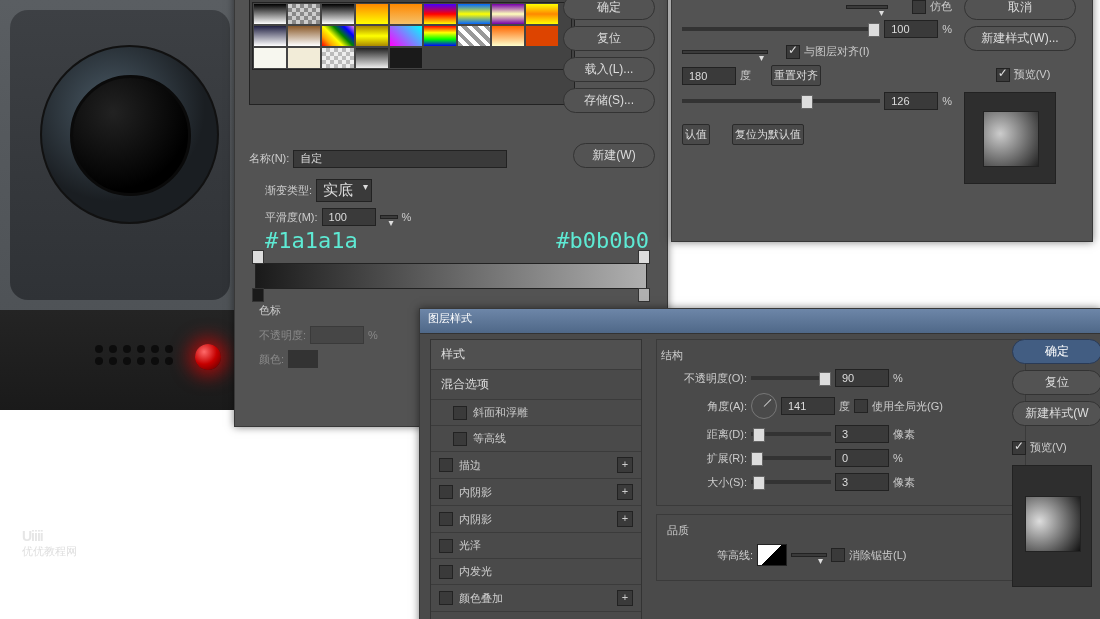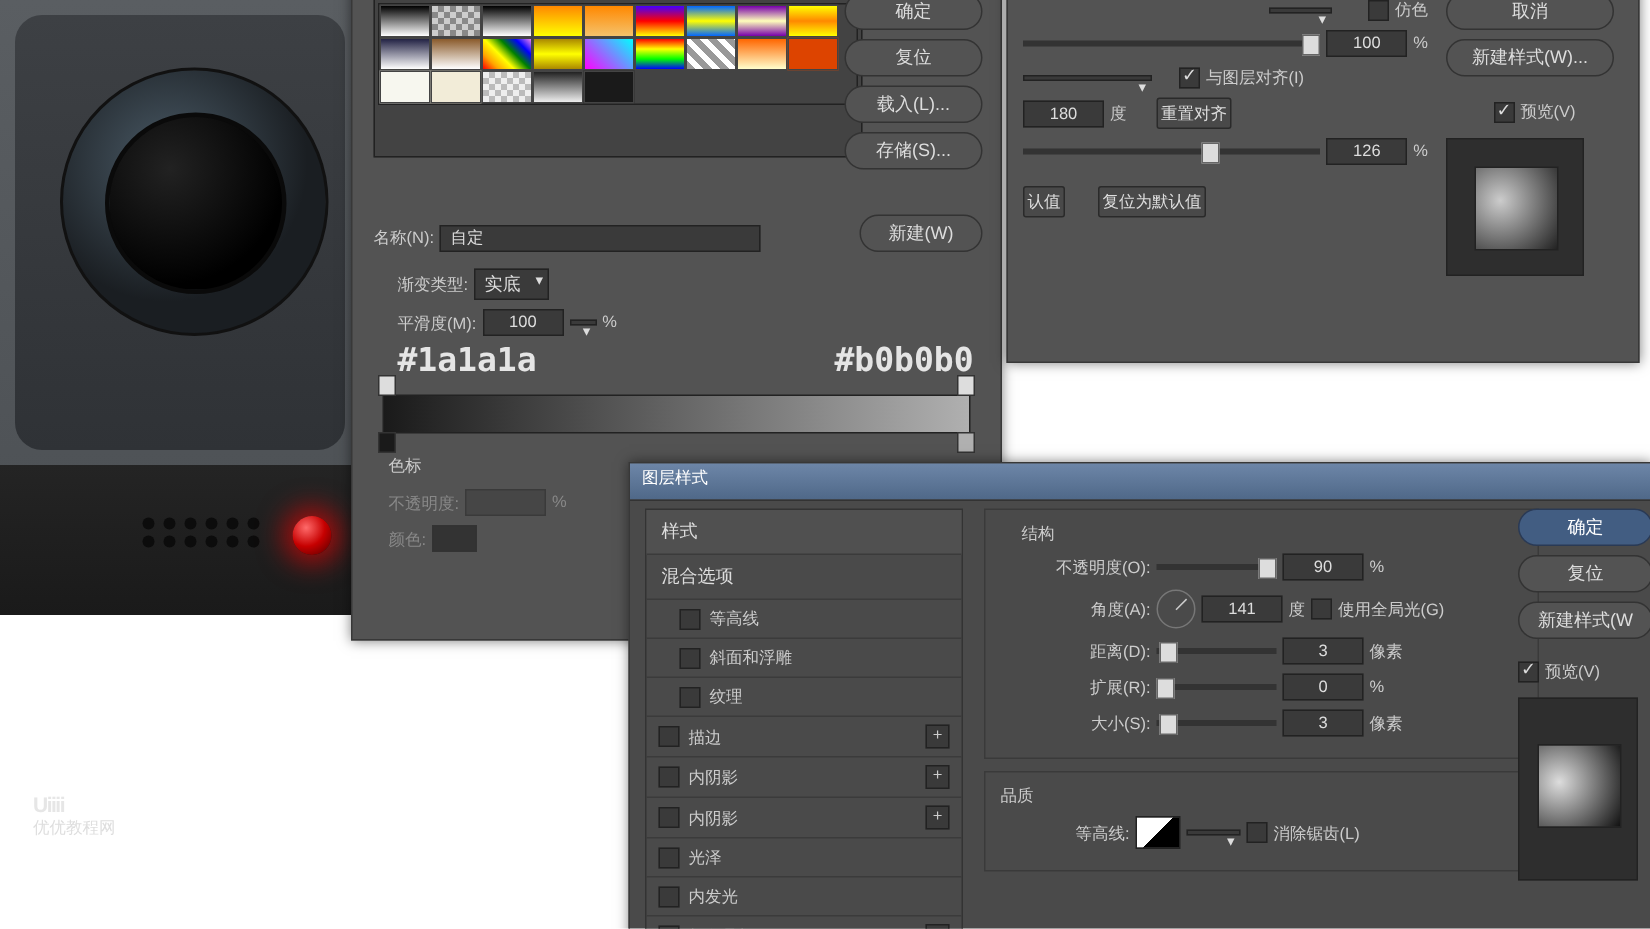--- a/index.html
+++ b/index.html
@@ -1,27 +1,27 @@
 <!DOCTYPE html>
 <html><head>
 <meta charset="utf-8">
 <style>
 body{margin:0;background:#fff;font-family:"Microsoft YaHei",Arial,sans-serif;font-size:12px;color:#ccc;width:1100px;height:619px;overflow:hidden;position:relative}
 .panel{position:absolute;background:#535353;border:1px solid #383838;box-shadow:0 0 8px rgba(0,0,0,0.5)}
 .btn{display:inline-block;background:#535353;border:1px solid #333;border-radius:14px;padding:3px 0;text-align:center;color:#ddd;cursor:pointer;margin-bottom:6px;width:90px}
 .btn2{background:#494949;border:1px solid #2a2a2a;border-radius:2px;padding:2px 2px;color:#ddd;cursor:pointer;font-size:11px}
-.input{background:#3a3a3a;border:1px solid #222;color:#ddd;padding:2px 6px;width:40px;text-align:center;font-size:11px}
+.input{background:#3a3a3a;border:1px solid #222;color:#ddd;padding:2px 6px;width:40px;text-align:left;font-size:11px}
 .input-wide{width:200px;text-align:left}
-.sel{background:#3a3a3a;border:1px solid #222;color:#ddd;padding:1px 18px 1px 6px;position:relative;font-size:12px}
+.sel{background:#3a3a3a;border:1px solid #222;color:#ddd;padding:1px 18px 1px 6px;position:relative;font-size:15px}
 .sel:after{content:"▾";position:absolute;right:3px;top:1px;font-size:10px}
 .chk{width:12px;height:12px;background:#3a3a3a;border:1px solid #222;display:inline-block;vertical-align:middle;position:relative}
 .chk.on:after{content:"✓";position:absolute;left:1px;top:-3px;color:#ddd;font-size:12px}
 .lbl{color:#ccc;font-size:11px;vertical-align:middle}
 .row{display:flex;align-items:center;margin-bottom:6px;gap:4px}
-.redlabel{color:#e5e5e5;font-family:monospace;font-size:22px;font-weight:bold}
+.redlabel{color:#5eead4;font-family:monospace;font-size:22px;font-weight:normal}
 .slider{position:relative;height:4px;background:#333;flex:1}
 .slider .thumb{position:absolute;top:-4px;width:10px;height:12px;background:#ddd;border:1px solid #666}
 .plusbox{width:14px;height:14px;border:1px solid #222;background:#3a3a3a;text-align:center;line-height:12px;font-size:11px;color:#ccc}
 .preview-box{width:90px;height:90px;background:#2e2e2e;border:1px solid #222;margin-top:10px;position:relative}
 .preview-inner{position:absolute;background:#5a5a5a;border:1px solid #222}
 
 
 .cam{position:absolute;left:0;top:0;width:240px;height:410px;background:linear-gradient(#5a5e62,#4b4f53);border-radius:0 0 0 0;overflow:hidden}
 .cam .body{position:absolute;left:10px;top:10px;right:10px;bottom:110px;background:linear-gradient(#3d4044,#2f3236);border-radius:18px}
 .cam .lens-outer{position:absolute;left:40px;top:45px;width:175px;height:175px;border-radius:50%;background:radial-gradient(circle at 40% 35%,#4a5a66,#1a1e22 60%);border:2px solid #111}
@@ -223,33 +223,28 @@
   <div style="background:linear-gradient(#6d86a8,#4f6888);height:20px;padding:2px 8px;color:#fff;font-size:11px;border-bottom:1px solid #333">
     <span>图层样式</span>
   </div>
 
   <div style="position:absolute;left:10px;top:30px;width:210px;bottom:0;border:1px solid #333;background:#4a4a4a">
     <div style="padding:6px 10px;color:#ddd;border-bottom:1px solid #3b3b3b;background:#505050">样式</div>
     <div style="padding:6px 10px;color:#ddd;border-bottom:1px solid #3b3b3b">混合选项</div>
     <div id="stylelist">
         <div style="display: flex; align-items: center; padding: 5px 8px 5px 22px; border-bottom: 1px solid rgb(59, 59, 59); gap: 6px;">
           <span class="chk"></span>
+          <span class="lbl">斜面和浮雕</span>
+          <div style="flex: 1 1 0%;"></div>
+        </div>
+        <div style="display: flex; align-items: center; padding: 5px 8px 5px 22px; border-bottom: 1px solid rgb(59, 59, 59); gap: 6px;">
+          <span class="chk"></span>
           <span class="lbl">等高线</span>
           <div style="flex: 1 1 0%;"></div>
         </div>
-        <div style="display: flex; align-items: center; padding: 5px 8px 5px 22px; border-bottom: 1px solid rgb(59, 59, 59); gap: 6px;">
-          <span class="chk"></span>
-          <span class="lbl">斜面和浮雕</span>
-          <div style="flex: 1 1 0%;"></div>
-        </div>
-        <div style="display: flex; align-items: center; padding: 5px 8px 5px 22px; border-bottom: 1px solid rgb(59, 59, 59); gap: 6px;">
-          <span class="chk"></span>
-          <span class="lbl">纹理</span>
-          <div style="flex: 1 1 0%;"></div>
-        </div>
         <div style="display: flex; align-items: center; padding: 5px 8px; border-bottom: 1px solid rgb(59, 59, 59); gap: 6px;">
           <span class="chk"></span>
           <span class="lbl">描边</span>
           <div style="flex: 1 1 0%;"></div>
           <span class="plusbox">+</span>
         </div>
         <div style="display: flex; align-items: center; padding: 5px 8px; border-bottom: 1px solid rgb(59, 59, 59); gap: 6px;">
           <span class="chk"></span>
           <span class="lbl">内阴影</span>
           <div style="flex: 1 1 0%;"></div>
@@ -274,21 +269,21 @@
         <div style="display: flex; align-items: center; padding: 5px 8px; border-bottom: 1px solid rgb(59, 59, 59); gap: 6px;">
           <span class="chk"></span>
           <span class="lbl">颜色叠加</span>
           <div style="flex: 1 1 0%;"></div>
           <span class="plusbox">+</span>
         </div>
       </div>
   </div>
 
   <div style="position:absolute;left:236px;top:30px;width:370px">
-    <div style="border:1px solid #3a3a3a;padding:8px 24px;margin-bottom:8px">
+    <div style="border:1px solid #3a3a3a;padding:8px 4px;margin-bottom:8px">
       <div class="lbl" style="margin-bottom:6px">结构</div>
       <div class="row">
         <span class="lbl" style="width:86px;text-align:right">不透明度(O):</span>
         <div class="slider" style="width:80px;flex:none">
             <div class="thumb" style="left:85%"></div>
           </div>
         <input class="input" value="90" style="">
         <span class="lbl">%</span>
       </div>
       <div class="row">

